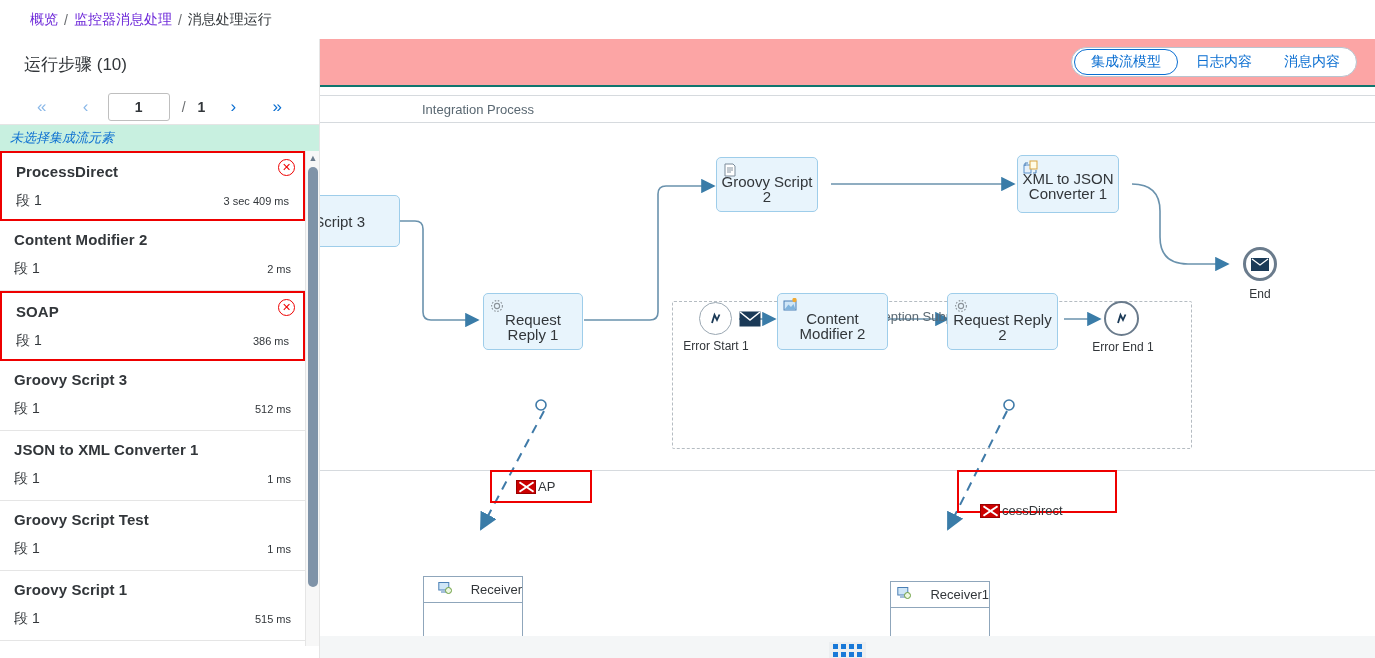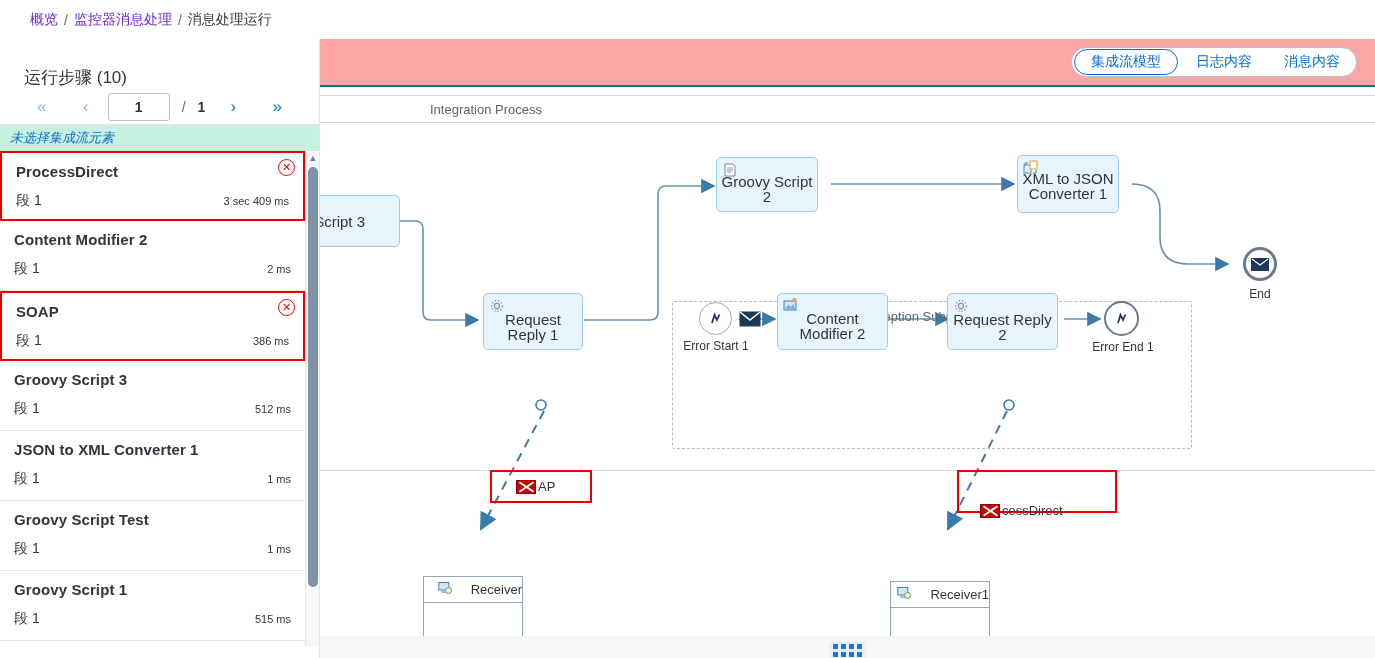--- a/index.html
+++ b/index.html
@@ -23,21 +23,21 @@
   .bc-sep { color: #6a6d70; margin: 0 6px; }
   .bc-current { color: #32363a; }
 
   
   .left-panel {
     position: absolute; left: 0; top: 39px; width: 320px; height: 619px;
     background: #ffffff; border-right: 1px solid #e5e5e5;
     overflow: hidden;
   }
   .lp-title {
-    height: 50px; display: flex; align-items: flex-end; padding-left: 24px;
+    height: 50px; display: flex; align-items: center; padding-left: 24px;
     font-size: 17px; color: #32363a; background:#fff;
   }
   .pager {
     height: 36px; display: flex; align-items: center; justify-content: center;
     gap: 0px; background: #ffffff; border-bottom: 1px solid #e5e5e5;
   }
   .pg-btn {
     width: 44px; height: 28px; display:flex; align-items:center; justify-content:center;
     color: #0a6ed1; font-size: 17px; cursor: pointer; background: transparent; border: none;
     font-family: "Liberation Sans", sans-serif;
@@ -109,21 +109,21 @@
   
   .canvas {
     position: absolute; left: 0; top: 48px; width: 1055px; height: 555px;
     background: #ffffff; overflow: hidden;
   }
   .pool-head {
     position: absolute; left: 0; top: 8px; width: 1055px; height: 28px;
     background: #ffffff; border-top: 1px solid #d6dade; border-bottom: 1px solid #d6dade;
   }
   .pool-head-label {
-    position: absolute; left: 110px; top: 6px; font-size: 13px; color: #5a6872;
+    position: absolute; left: 102px; top: 6px; font-size: 13px; color: #5a6872;
   }
   .pool-body {
     position: absolute; left: 0; top: 36px; width: 1055px; height: 348px;
     background: #ffffff; border-bottom: 1px solid #d6dade;
   }
   .lane-lower {
     position: absolute; left: 0; top: 384px; width: 1055px; height: 171px; background: #ffffff;
   }
 
   .node {

